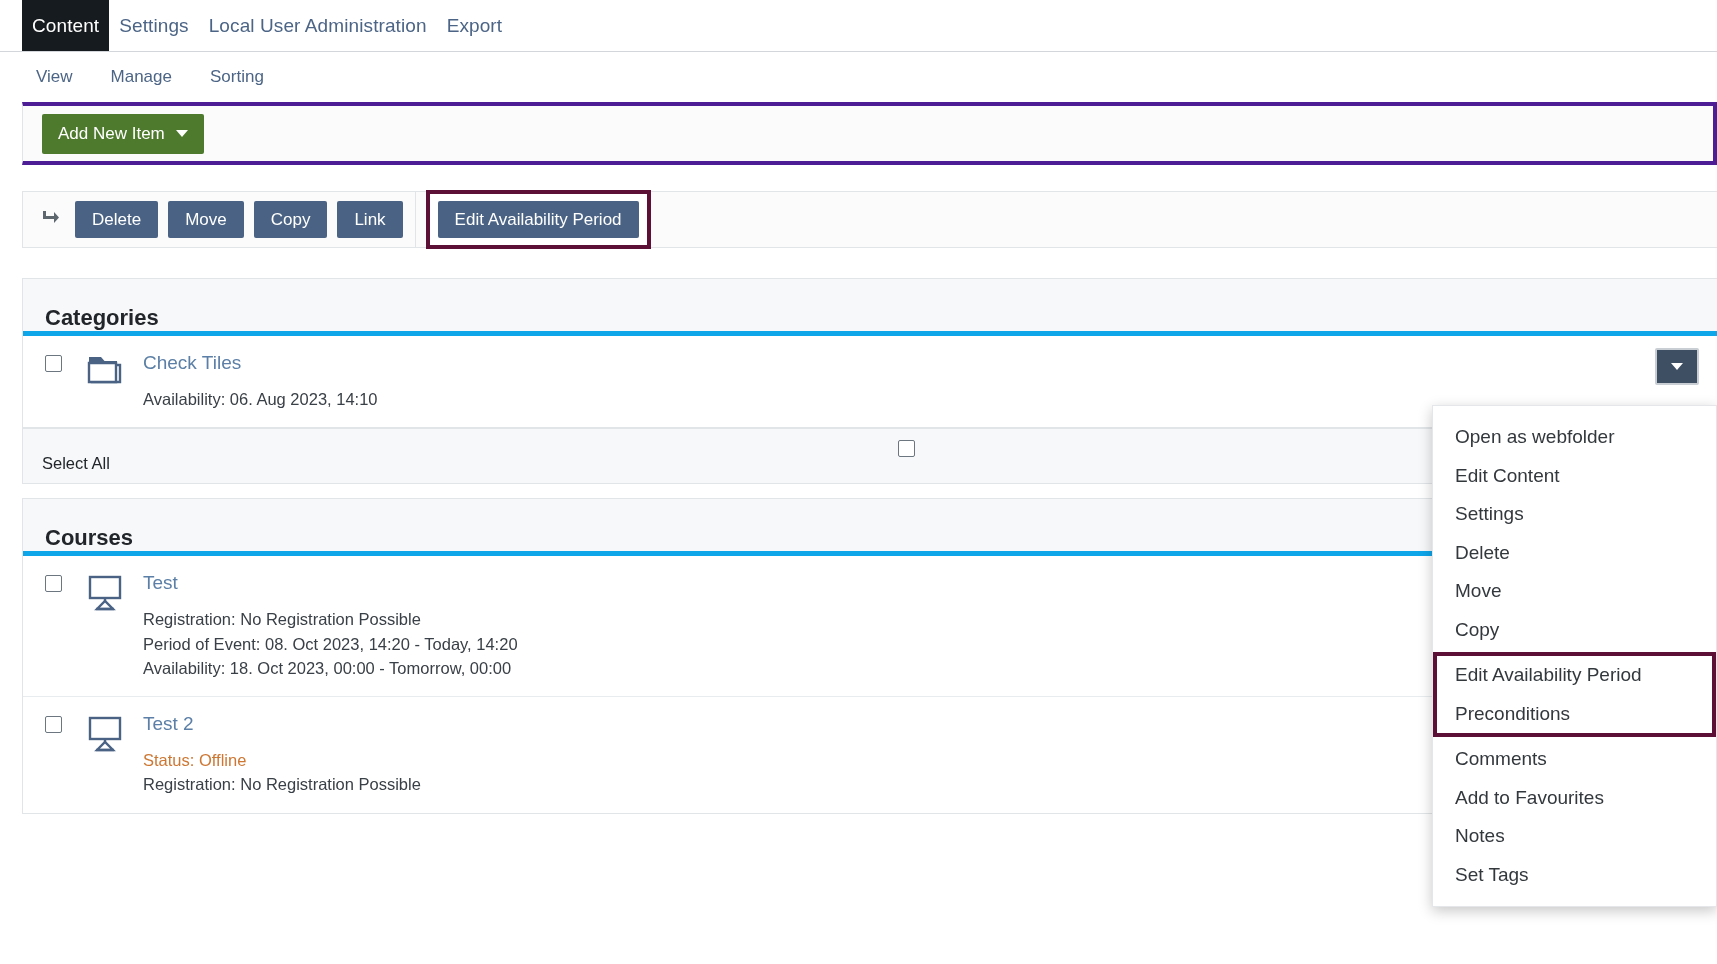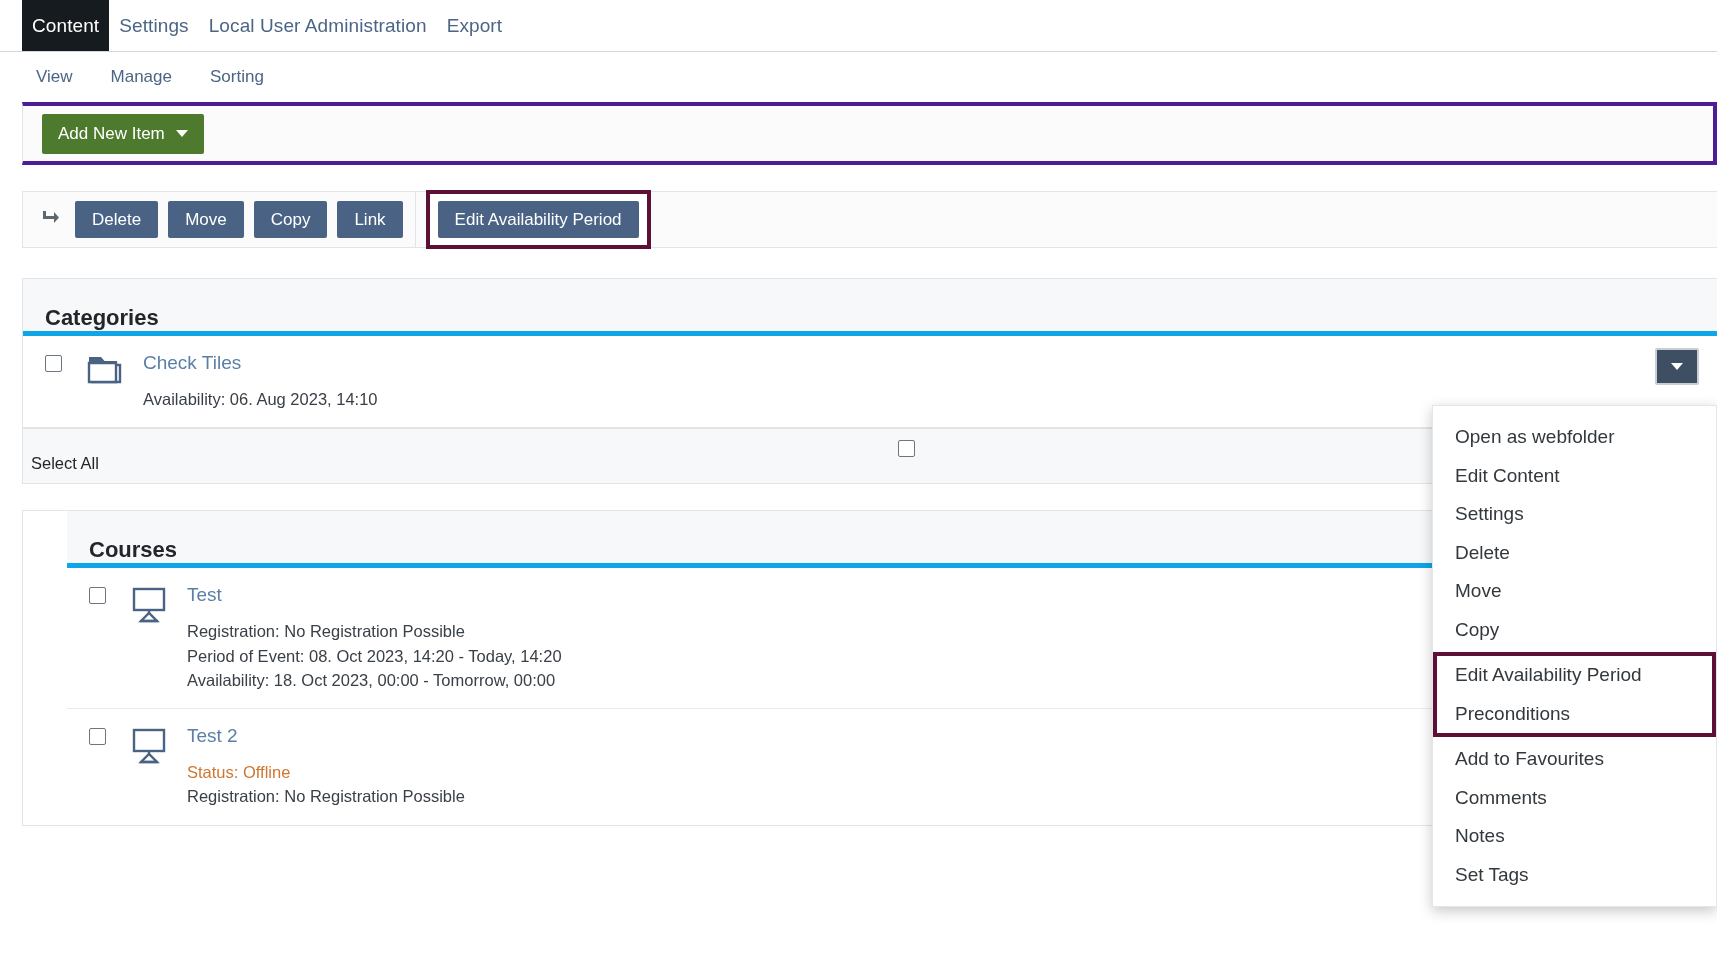--- a/index.html
+++ b/index.html
@@ -217,21 +217,21 @@
     position: relative;
     display: flex;
     align-items: flex-end;
   }
   .selectall-label {
     font-size: 16.5px;
     color: #22262a;
     padding-left: 4px;
     padding-bottom: 4px;
     position: absolute;
-    left: 4px;
+    left: 15px;
     bottom: 6px;
   }
   .selectall-cbox {
     position: absolute;
     left: 875px;
     top: 11px;
   }
 
   
   .row-toggle {
@@ -349,21 +349,21 @@
       <span class="caret-down"></span>
     </div>
   </div>
 </div>
 
 <div class="selectall-bar">
   <span class="cbox selectall-cbox"></span>
   <span class="selectall-label">Select All</span>
 </div>
 
-<div class="panel" style="margin-top:26px;padding-left:44px;">
+<div class="panel" style="margin-top:14px;">
   <div class="panel-head">
     <span class="panel-title">Courses</span>
   </div>
 
   <div class="row">
     <div class="row-check">
       <span class="cbox"></span>
     </div>
     <div class="row-icon">
       <svg width="40" height="40" viewBox="0 0 40 40" aria-hidden="true">
@@ -409,17 +409,17 @@
   <div class="ctxitem">Open as webfolder</div>
   <div class="ctxitem">Edit Content</div>
   <div class="ctxitem">Settings</div>
   <div class="ctxitem">Delete</div>
   <div class="ctxitem">Move</div>
   <div class="ctxitem">Copy</div>
   <div class="ctx-highlight">
     <div class="ctxitem">Edit Availability Period</div>
     <div class="ctxitem">Preconditions</div>
   </div>
+  <div class="ctxitem">Comments</div>
   <div class="ctxitem">Add to Favourites</div>
-  <div class="ctxitem">Comments</div>
   <div class="ctxitem">Notes</div>
   <div class="ctxitem">Set Tags</div>
 </div>
 
 </body></html>

